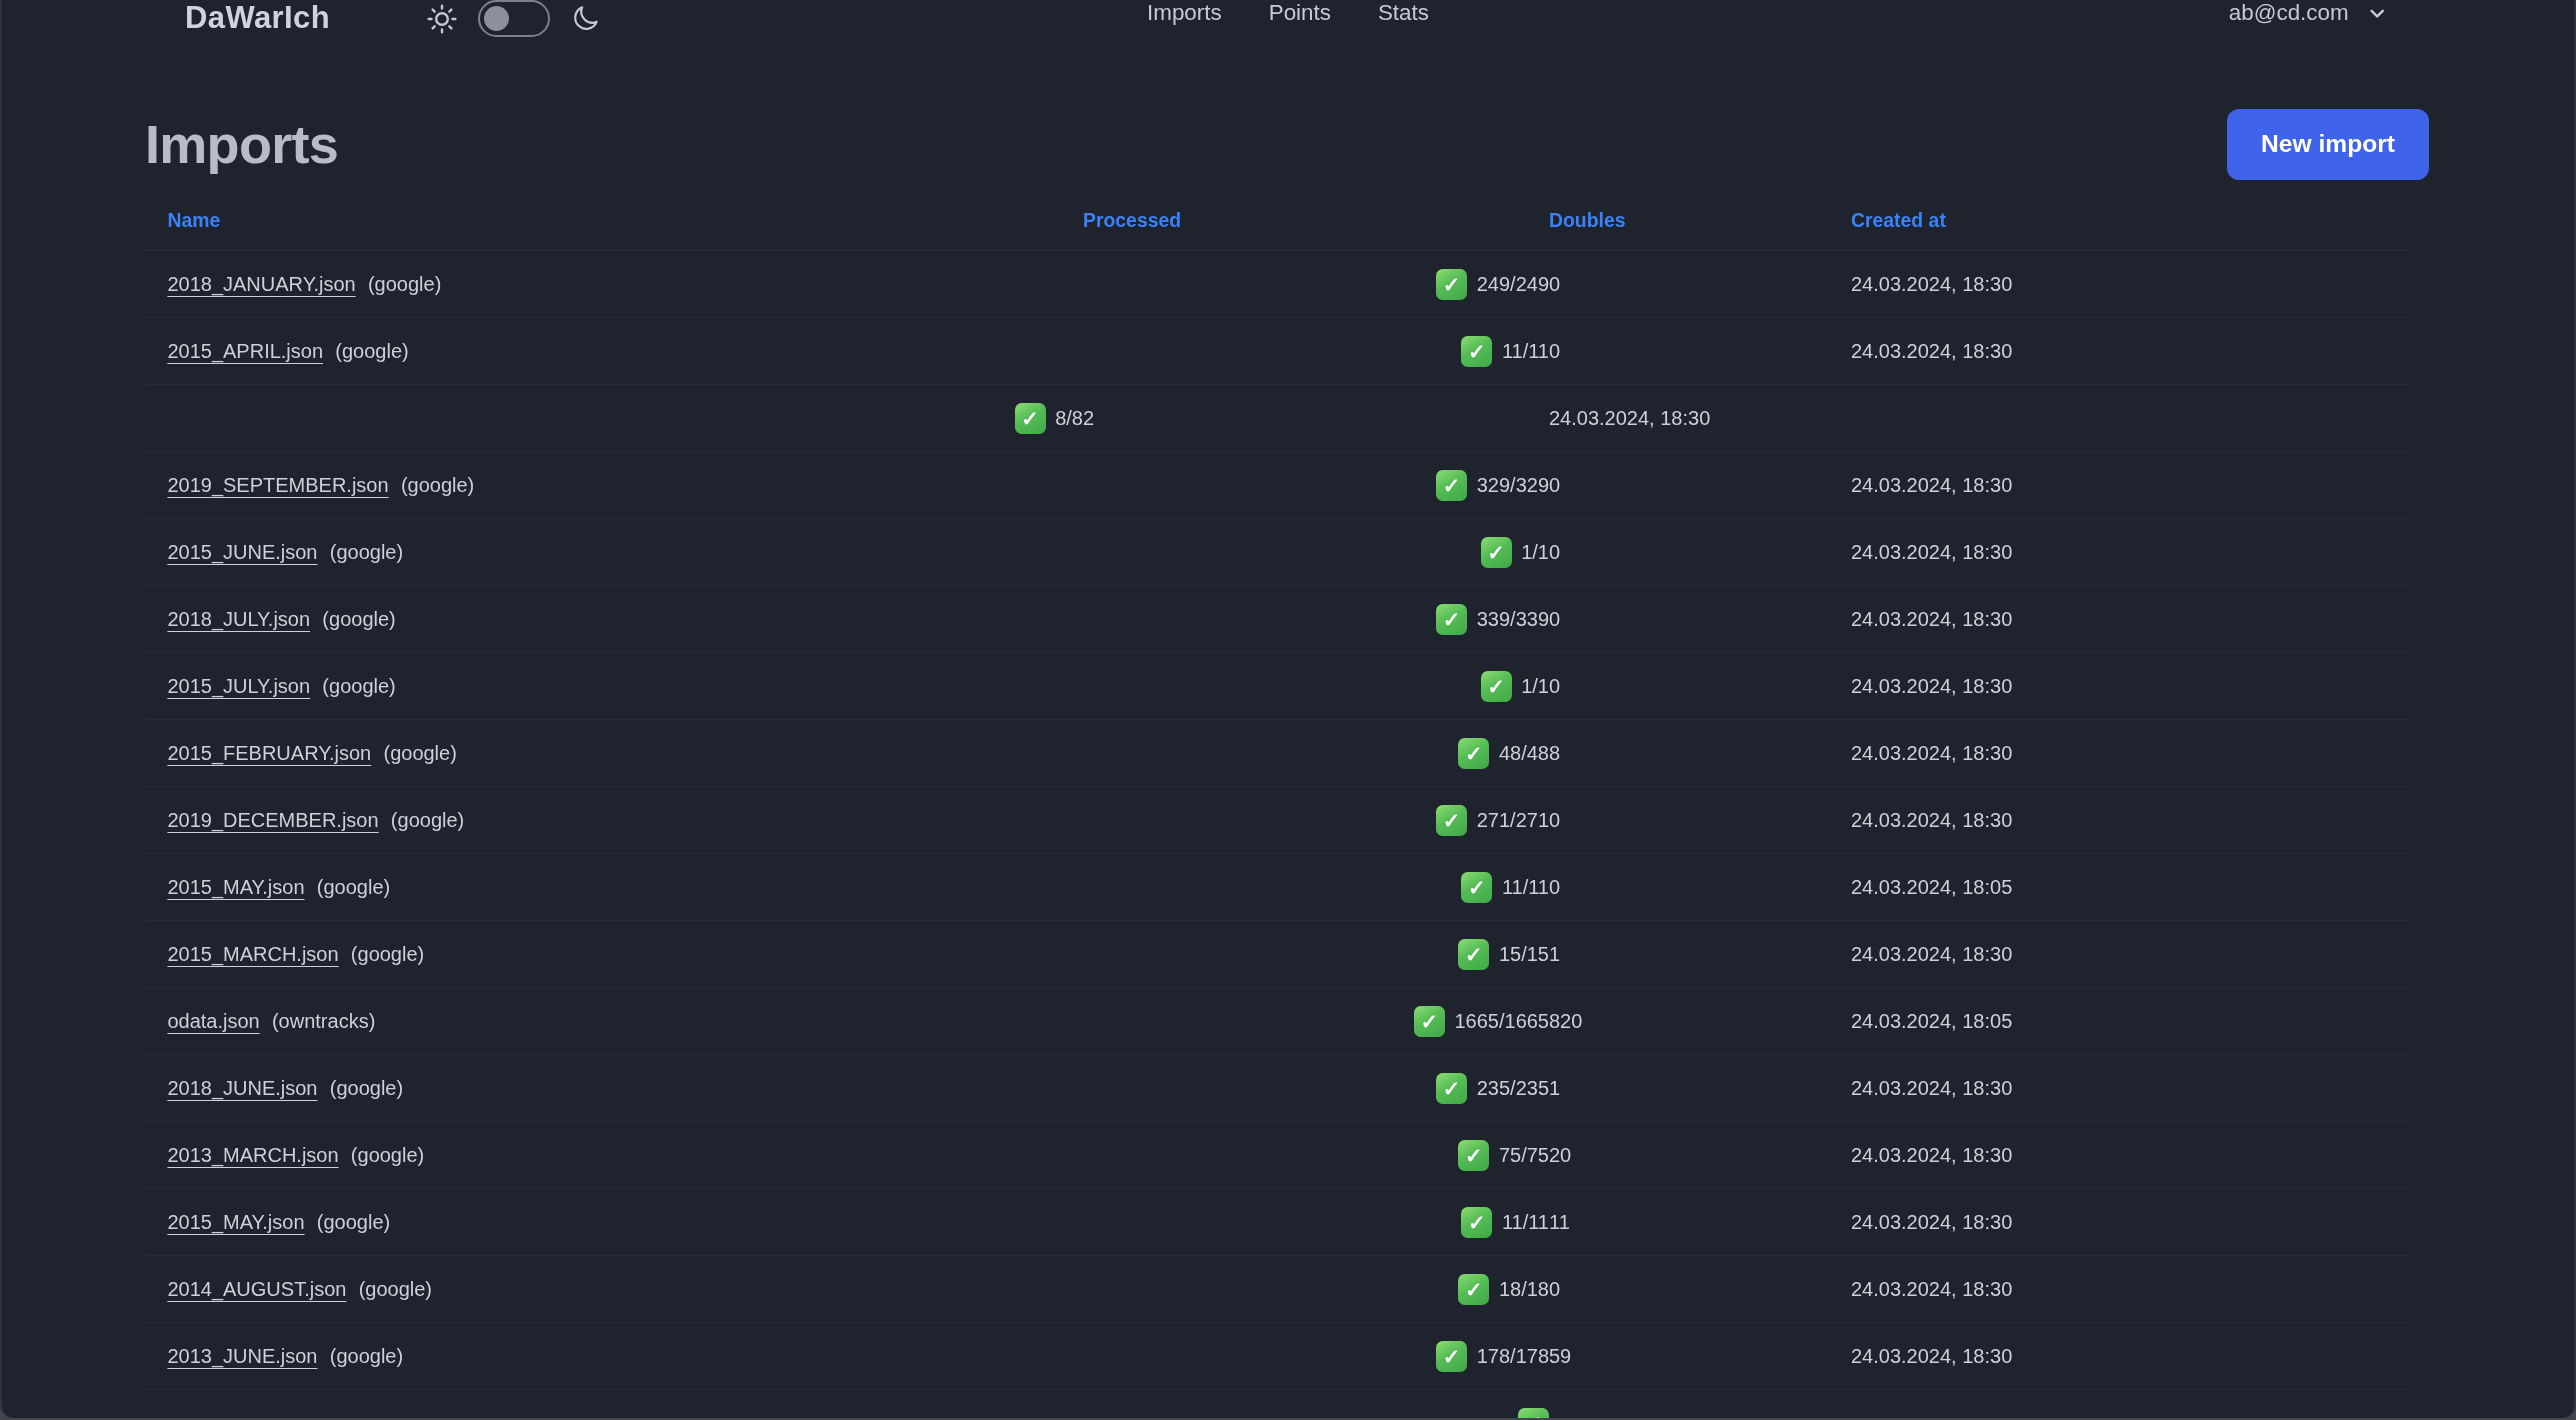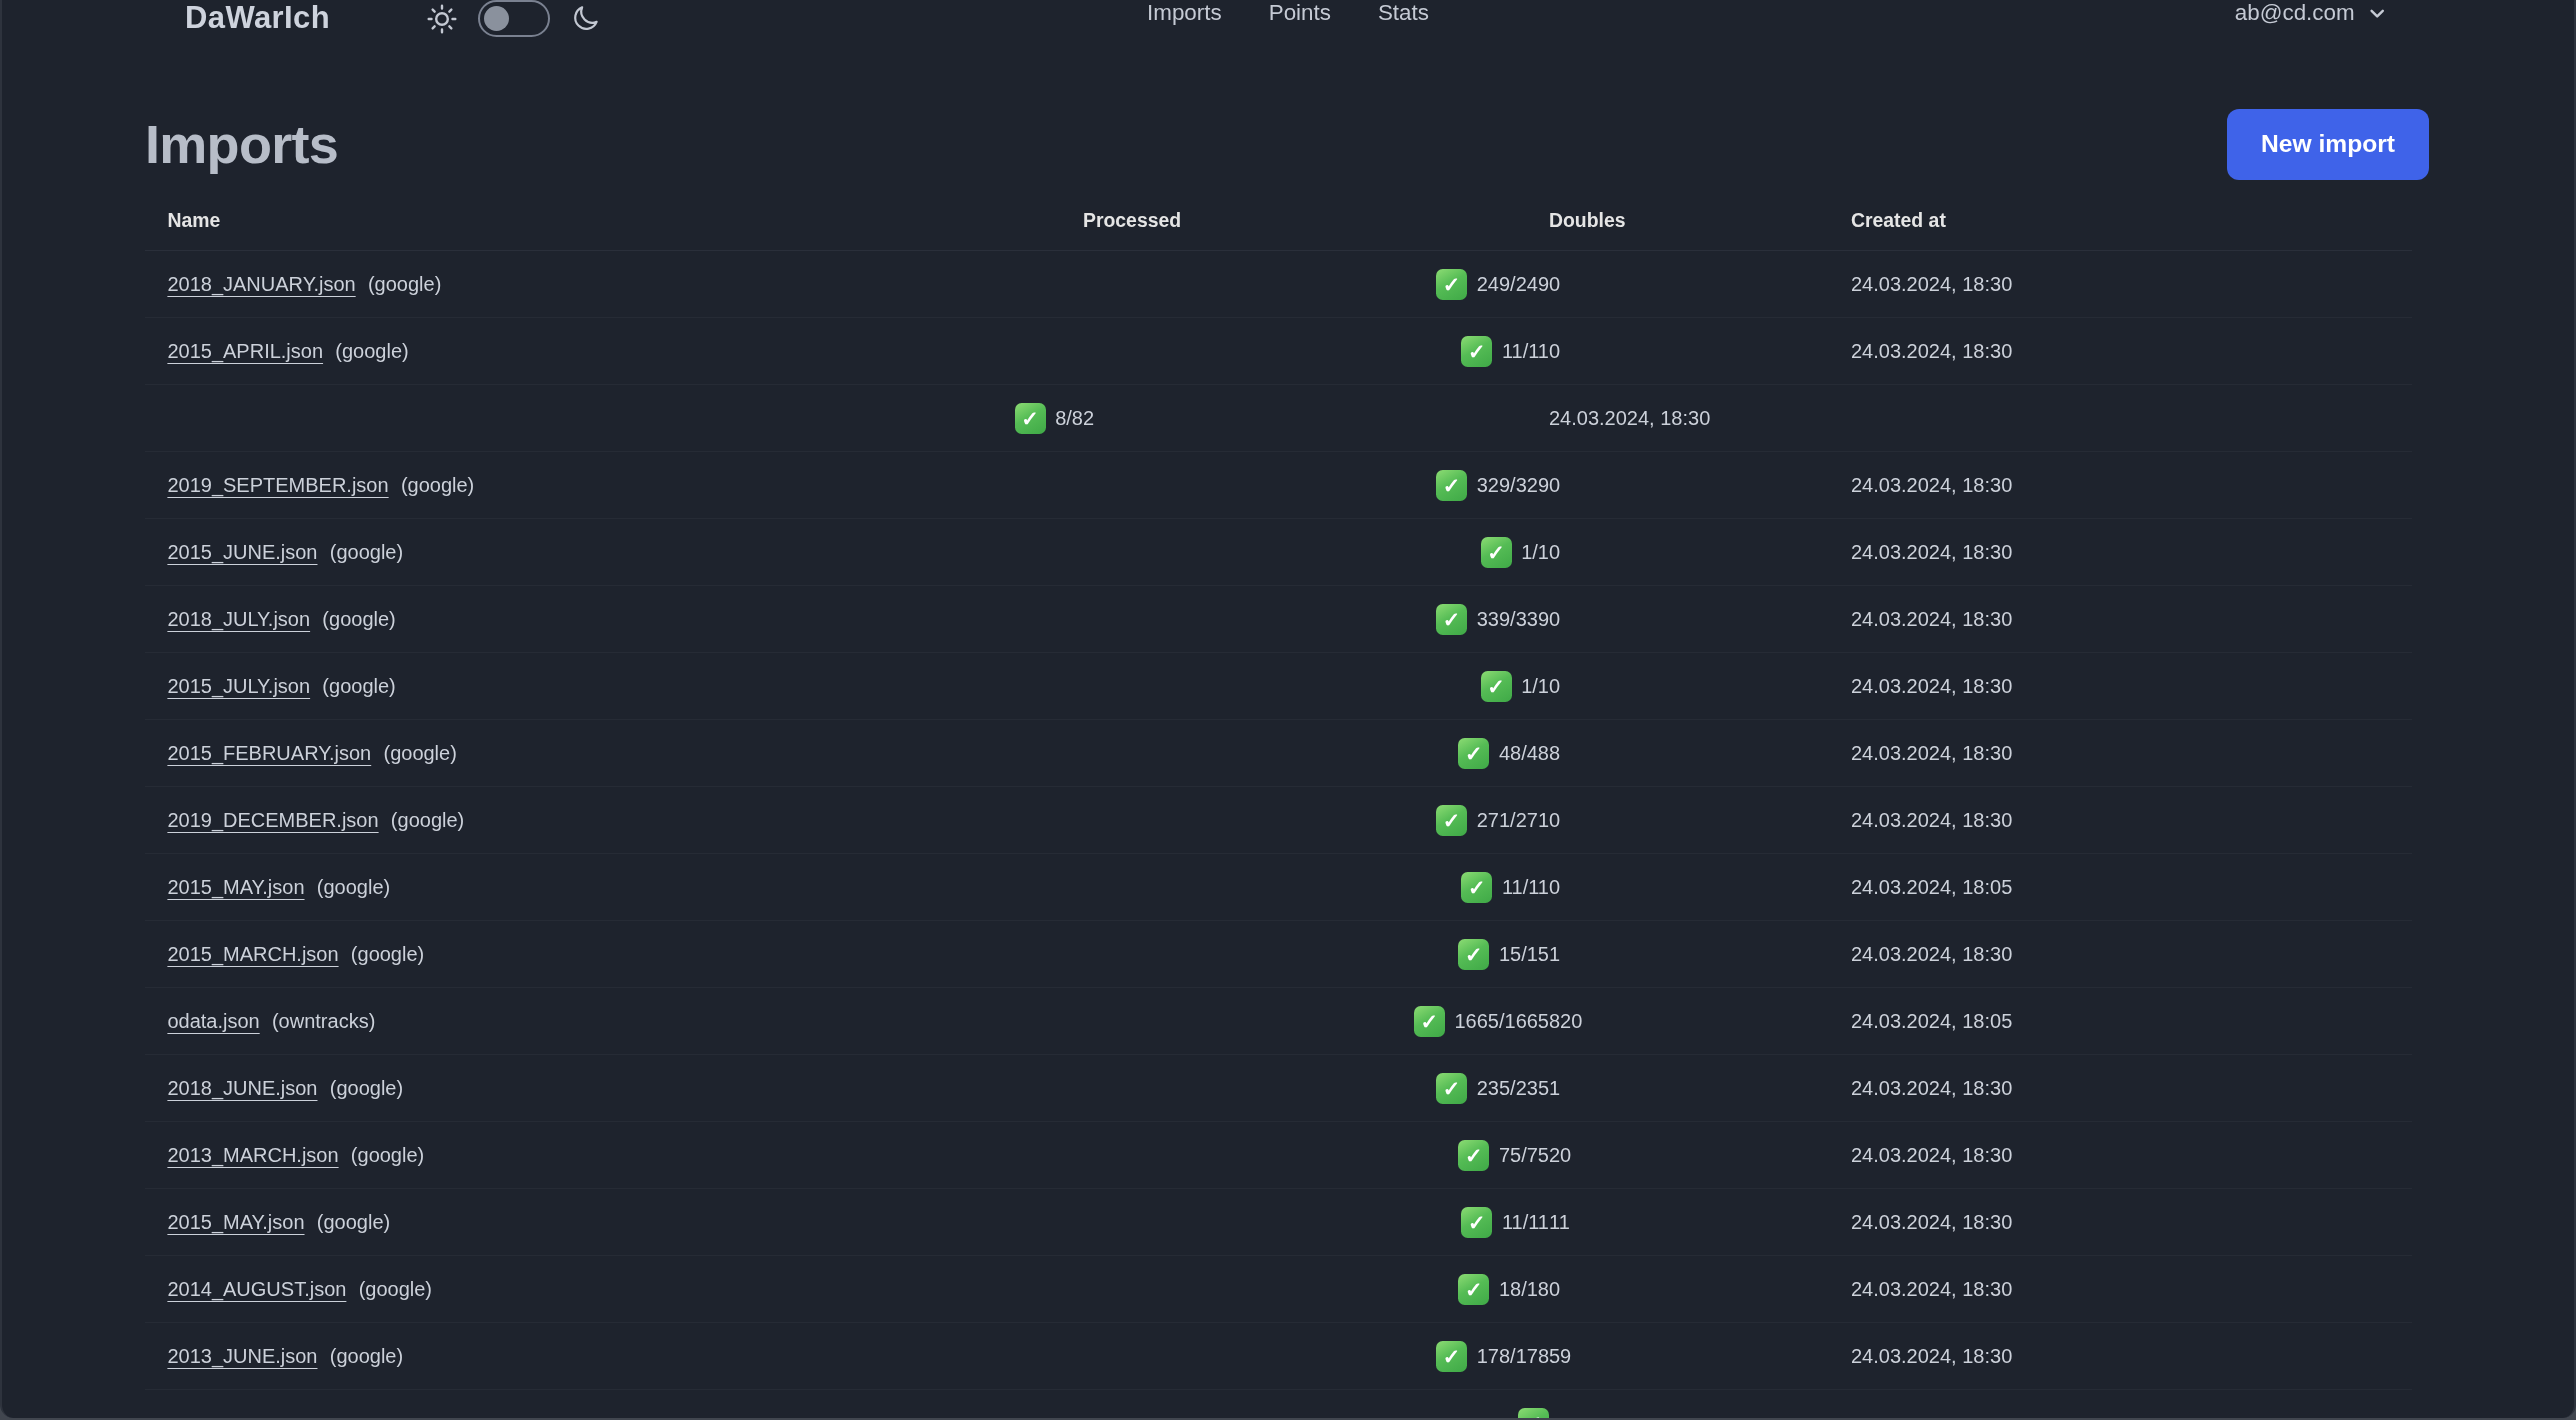--- a/index.html
+++ b/index.html
@@ -37,21 +37,21 @@
     border:2.2px solid #7a8190; border-radius:19.4px;
     display:flex; align-items:center; padding:0 3.7px;
     background:transparent; cursor:pointer;
   }
   .toggle .knob { width:25px; height:25px; border-radius:50%; background:#8a919d; }
   .main-nav {
     position:absolute; left:50%; transform:translateX(-50%);
     display:flex; gap:47px;
   }
   .main-nav a { font-size:22.4px; color:#c5cad4; text-decoration:none; }
-  .account { margin-left:auto; display:flex; align-items:center; gap:11px; cursor:pointer; }
+  .account { margin-left:auto; display:flex; align-items:center; gap:17px; cursor:pointer; }
   .account-email { font-size:22.4px; color:#c5cad4; }
 
   
   .content { padding:0 145px 0 143px; }
   .page-head {
     margin-top:25px; height:72px;
     display:flex; align-items:center; justify-content:space-between;
   }
   .page-title {
     margin:0; font-size:54px; font-weight:800;
@@ -71,21 +71,21 @@
   
   .imports-table { margin-top:10.4px; width:2267px; }
   .t-header, .t-row {
     display:grid;
     grid-template-columns:938px 466px 302px 1fr;
     align-items:center;
   }
   .t-header {
     height:61px;
     border-bottom:0.7px solid #2a2f3a;
-    color:#e5e5e5; font-size:19.4px; font-weight:700;
+    color:#3b82f6; font-size:19.4px; font-weight:700;
   }
   .t-row {
     height:67px;
     border-bottom:0.7px solid #262b35;
     font-size:20px; color:#ccd1da;
   }
   .t-row.partial { border-bottom:none; }
   .cell-name { padding-left:22.4px; white-space:nowrap; }
   .head-name { padding-left:22.4px; }
   .file-link {

